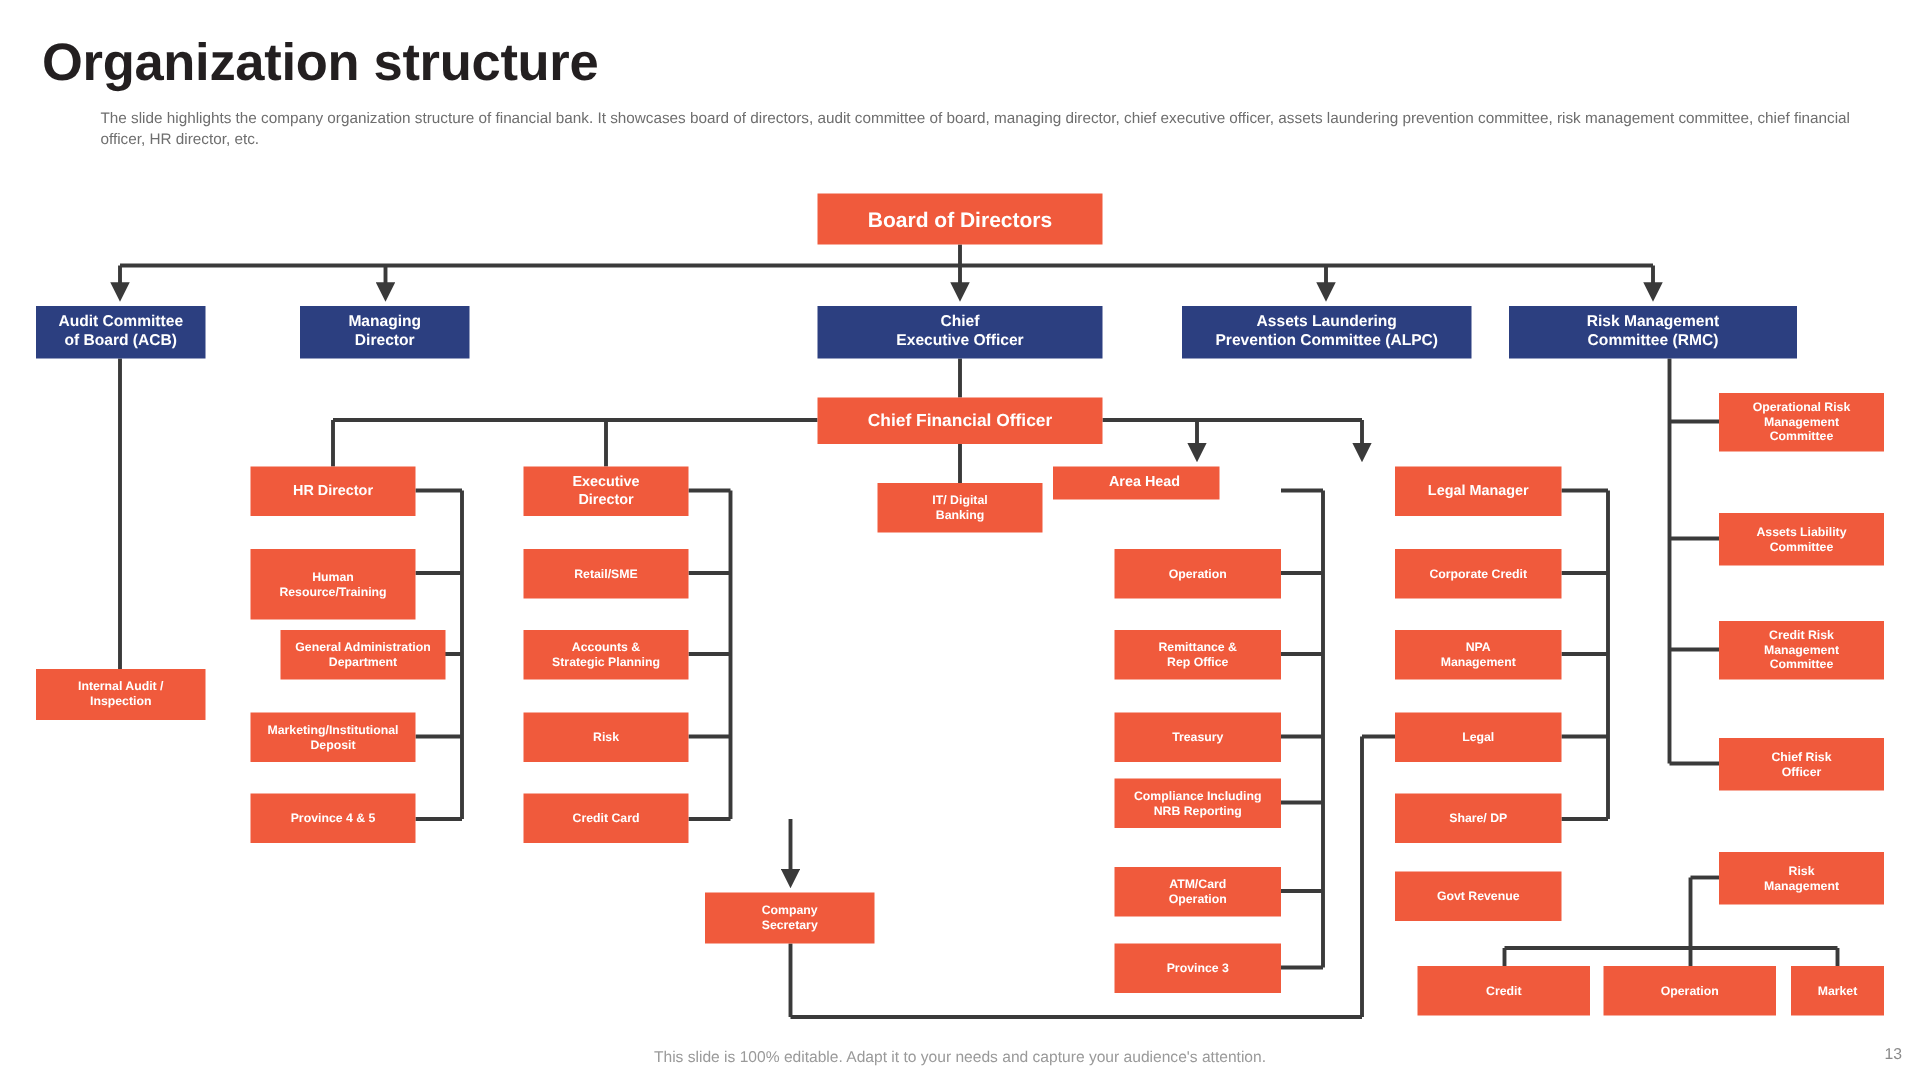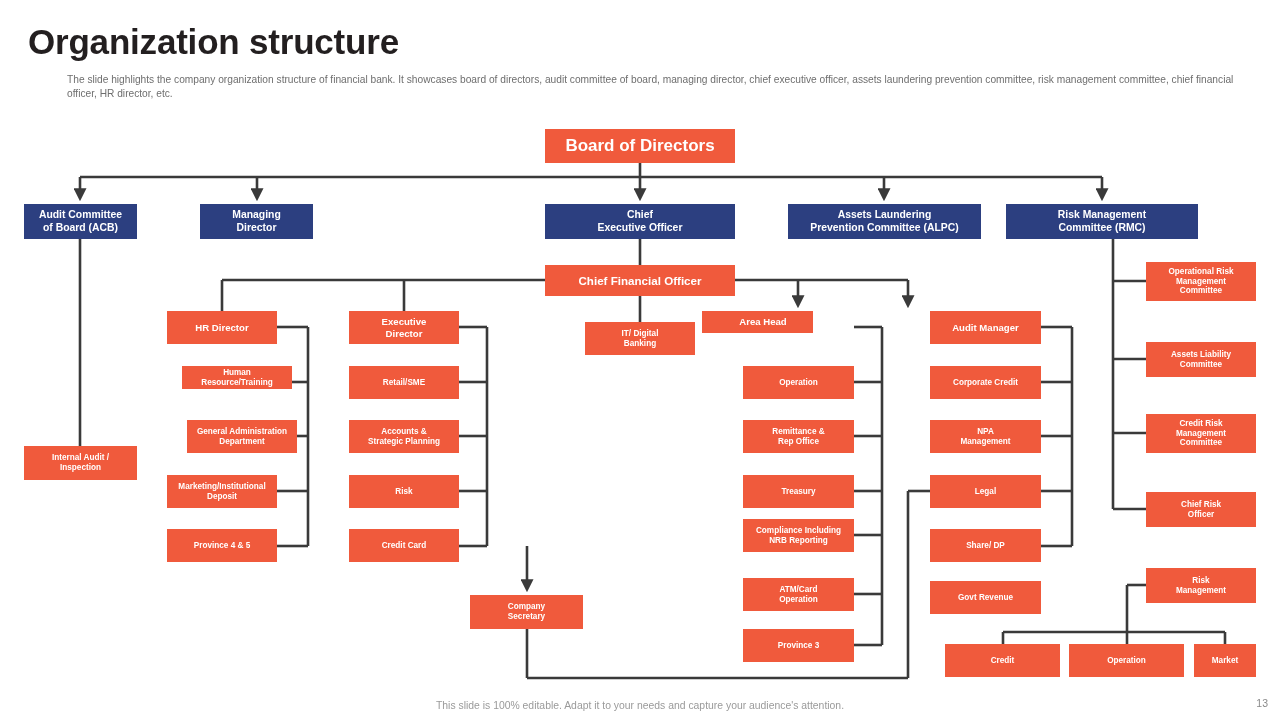--- a/index.html
+++ b/index.html
@@ -41,21 +41,21 @@
     color: #ffffff;
     font-weight: bold;
     line-height: 1.18;
     padding: 2px 3px;
     z-index: 3;
     white-space: pre-line;
   }
   .node.orange { background: #F05A3C; }
   .node.blue   { background: #2C3F80; }
 
-  .sz-root  { font-size: 17px; }
+  .sz-root  { font-size: 14px; }
   .sz-lvl1  { font-size: 10.4px; }
   .sz-cfo   { font-size: 11.6px; }
   .sz-head  { font-size: 9.6px; }
   .sz-small { font-size: 8.2px; font-weight: bold; }
 
   
   #footer-note {
     position: absolute; left: 0; top: 700px; width: 1280px;
     text-align: center; font-size: 10.4px; color: #9a9a9a;
   }
@@ -164,21 +164,21 @@
       <div class="node blue sz-lvl1" style="left: 545px; top: 204px; width: 190px; height: 35px;">Chief
 Executive Officer</div>
       <div class="node blue sz-lvl1" style="left: 788px; top: 204px; width: 193px; height: 35px;">Assets Laundering
 Prevention Committee  (ALPC)</div>
       <div class="node blue sz-lvl1" style="left: 1006px; top: 204px; width: 192px; height: 35px;">Risk Management
 Committee (RMC)</div>
       <div class="node orange sz-cfo" style="left: 545px; top: 265px; width: 190px; height: 31px;">Chief Financial Officer</div>
       <div class="node orange sz-small" style="left: 24px; top: 446px; width: 113px; height: 34px;">Internal Audit /
 Inspection</div>
       <div class="node orange sz-head" style="left: 167px; top: 311px; width: 110px; height: 33px;">HR Director</div>
-      <div class="node orange sz-small" style="left: 182px; top: 366px; width: 110px; height: 23px;">Human
+      <div class="node orange sz-small" style="left: 167px; top: 366px; width: 110px; height: 47px;">Human
 Resource/Training</div>
       <div class="node orange sz-small" style="left: 167px; top: 420px; width: 110px; height: 33px; margin-left: 20px;">General Administration
 Department</div>
       <div class="node orange sz-small" style="left: 167px; top: 475px; width: 110px; height: 33px;">Marketing/Institutional
 Deposit</div>
       <div class="node orange sz-small" style="left: 167px; top: 529px; width: 110px; height: 33px;">Province 4 &amp; 5</div>
       <div class="node orange sz-head" style="left: 349px; top: 311px; width: 110px; height: 33px;">Executive
 Director</div>
       <div class="node orange sz-small" style="left: 349px; top: 366px; width: 110px; height: 33px;">Retail/SME</div>
       <div class="node orange sz-small" style="left: 349px; top: 420px; width: 110px; height: 33px;">Accounts &amp;
@@ -192,21 +192,21 @@
       <div class="node orange sz-head" style="left: 702px; top: 311px; width: 111px; height: 22px; padding-left: 14px;">Area Head</div>
       <div class="node orange sz-small" style="left: 743px; top: 366px; width: 111px; height: 33px;">Operation</div>
       <div class="node orange sz-small" style="left: 743px; top: 420px; width: 111px; height: 33px;">Remittance &amp;
 Rep Office</div>
       <div class="node orange sz-small" style="left: 743px; top: 475px; width: 111px; height: 33px;">Treasury</div>
       <div class="node orange sz-small" style="left: 743px; top: 519px; width: 111px; height: 33px;">Compliance Including
 NRB Reporting</div>
       <div class="node orange sz-small" style="left: 743px; top: 578px; width: 111px; height: 33px;">ATM/Card
 Operation</div>
       <div class="node orange sz-small" style="left: 743px; top: 629px; width: 111px; height: 33px;">Province 3</div>
-      <div class="node orange sz-head" style="left: 930px; top: 311px; width: 111px; height: 33px;">Audit Manager</div>
+      <div class="node orange sz-head" style="left: 930px; top: 311px; width: 111px; height: 33px;">Legal Manager</div>
       <div class="node orange sz-small" style="left: 930px; top: 366px; width: 111px; height: 33px;">Corporate Credit</div>
       <div class="node orange sz-small" style="left: 930px; top: 420px; width: 111px; height: 33px;">NPA
 Management</div>
       <div class="node orange sz-small" style="left: 930px; top: 475px; width: 111px; height: 33px;">Legal</div>
       <div class="node orange sz-small" style="left: 930px; top: 529px; width: 111px; height: 33px;">Share/ DP</div>
       <div class="node orange sz-small" style="left: 930px; top: 581px; width: 111px; height: 33px;">Govt Revenue</div>
       <div class="node orange sz-small" style="left: 1146px; top: 262px; width: 110px; height: 39px;">Operational Risk
 Management
 Committee</div>
       <div class="node orange sz-small" style="left: 1146px; top: 342px; width: 110px; height: 35px;">Assets Liability

